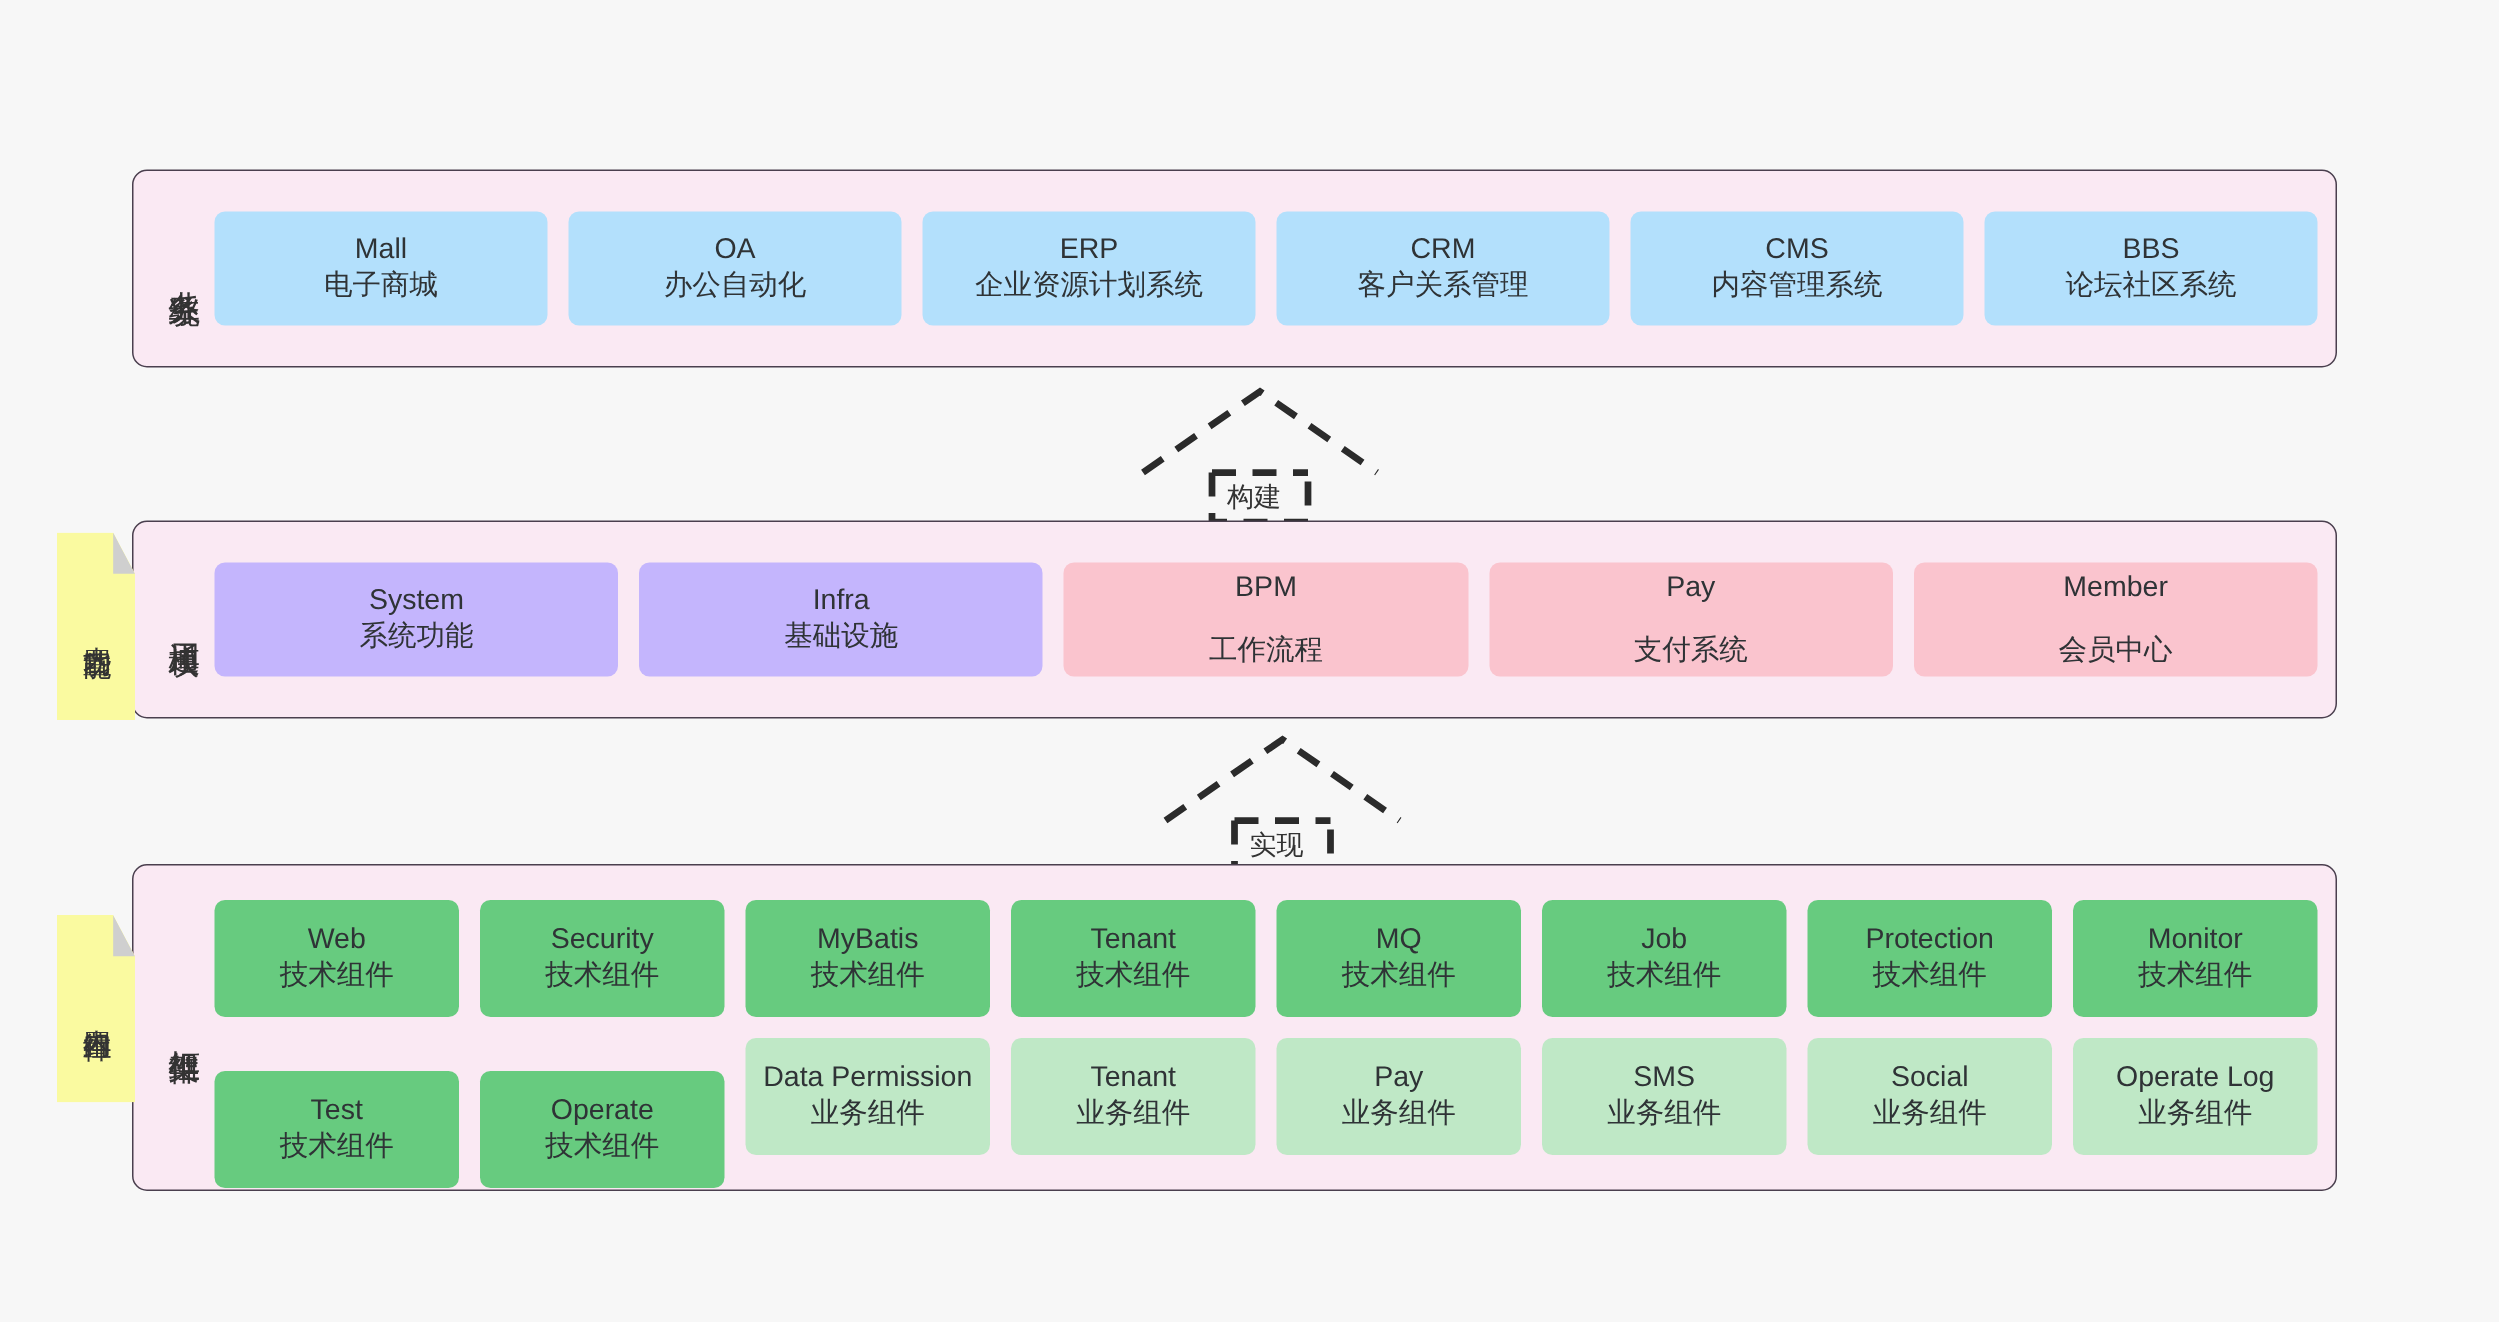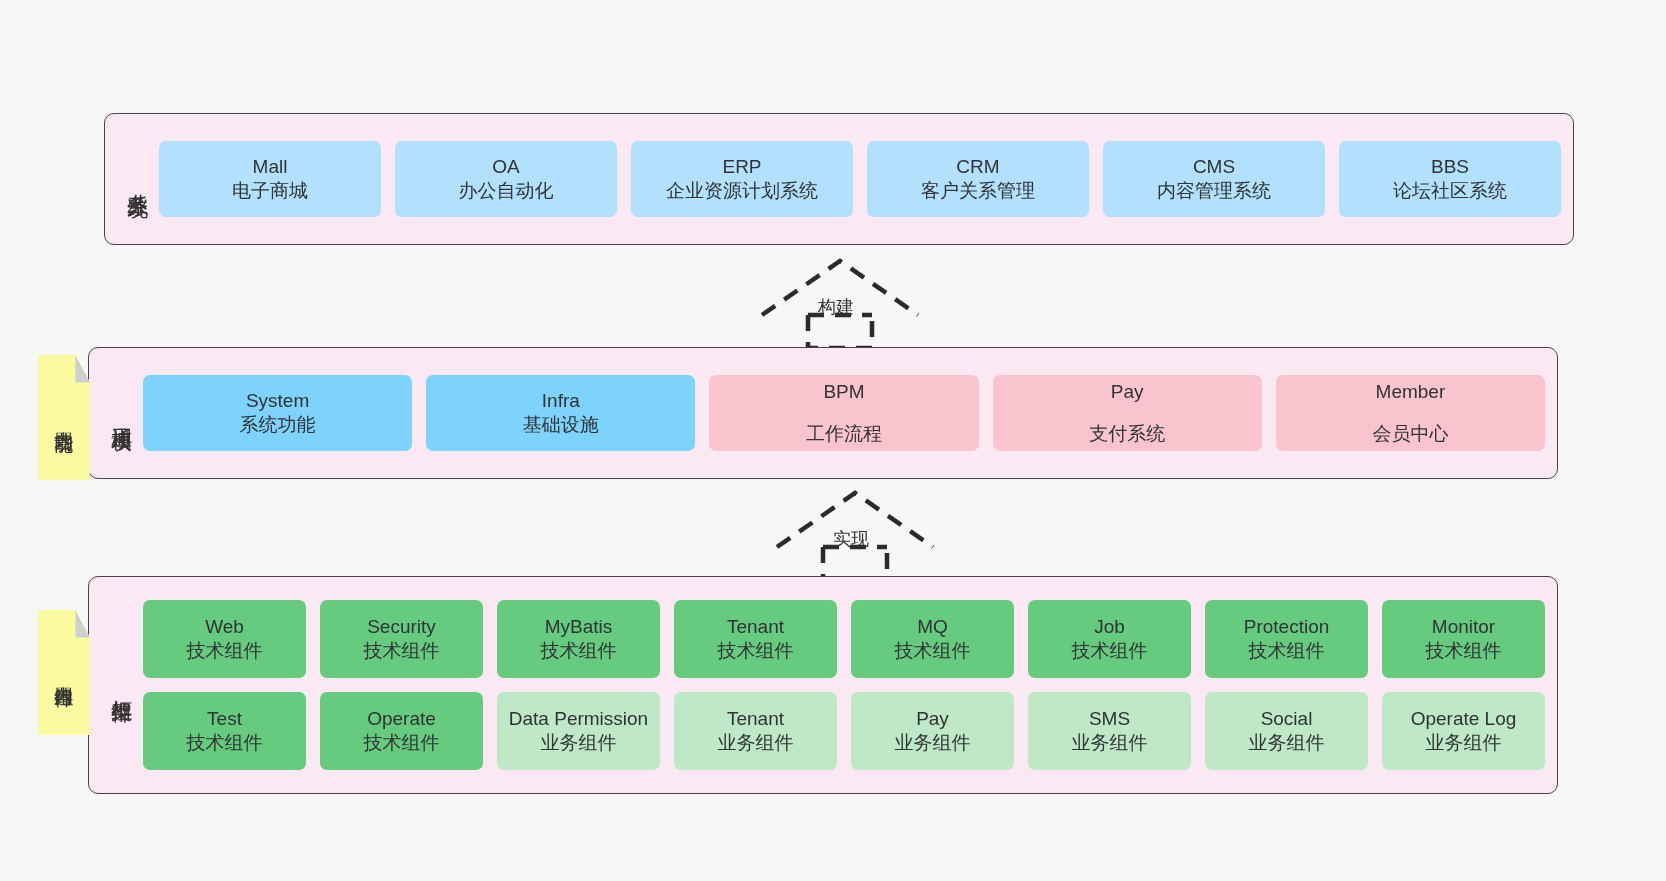--- a/index.html
+++ b/index.html
@@ -75,27 +75,27 @@
     font-size: 19px;
     line-height: 1.28;
     color: #2f3336;
     box-sizing: border-box;
     padding: 6px 4px;
   }
   .node .en { display: block; }
   .node .cn { display: block; }
 
   .node.blue        { background: #b3e0fc; }
-  .node.red         { background: #7dd3fc; }
+  .node.red         { background: #c4b5fd; }
   .node.pink        { background: #fac4ce; gap: 18px; }
-  .node.green       { background: #67cb7f; }
+  .node.green       { background: #67cb7f; margin-top: 22px; }
   .node.lightgreen  { background: #bfe8c6; }
 
   
-  #layer-business   { left: 88px;  top: 113px; width: 1470px; height: 132px; margin-left: 16px; }
+  #layer-business   { left: 88px;  top: 113px; width: 1470px; height: 132px; }
   #layer-modules    { left: 88px;  top: 347px; width: 1470px; height: 132px; }
   #layer-framework  { left: 88px;  top: 576px; width: 1470px; height: 218px; }
 
   #layer-business  .node,
   #layer-modules   .node { height: 76px; }
   #layer-framework .node { height: 78px; }
 
   
   .note {
     position: absolute;
@@ -134,20 +134,21 @@
   #arrow-realize  { left: 775px; top: 487px; }
 
   .arrow svg { display: block; width: 100%; height: 100%; }
 
   .arrow-label {
     position: absolute;
     font-size: 18px;
     color: #333333;
     background: transparent;
     white-space: nowrap;
+    margin-top: 24px;
   }
   #arrow-build .arrow-label   { left: 58px; top: 40px; }
   #arrow-realize .arrow-label { left: 58px; top: 40px; }
 </style>
 </head>
 <body>
 
 <div class="canvas">
 
   <div class="layer" id="layer-business">

